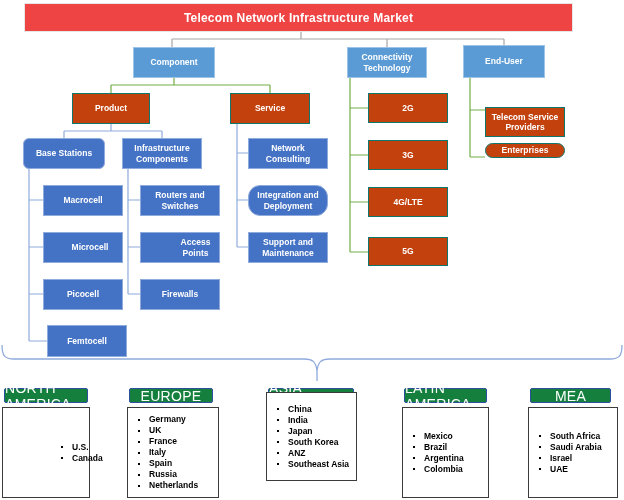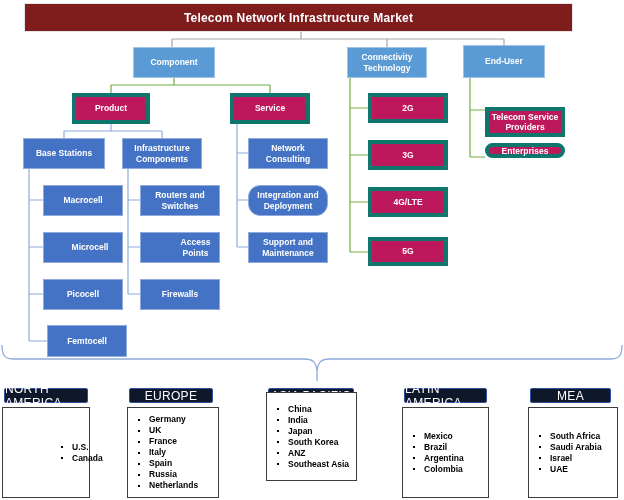--- a/index.html
+++ b/index.html
@@ -8,31 +8,31 @@
     font-family:"Liberation Sans","DejaVu Sans",sans-serif;
   }
   #connectors{position:absolute;left:0;top:0;width:624px;height:500px;z-index:0;}
   .node{
     position:absolute;z-index:1;display:flex;align-items:center;justify-content:center;
     text-align:center;font-weight:bold;color:#ffffff;font-size:8.5px;line-height:1.18;
     padding:1px 2px;box-sizing:border-box;
   }
   .title-bar{
     position:absolute;left:24px;top:3px;width:549px;height:29px;z-index:1;
-    background:#7f1d1d;border:1px solid #e7e6e6;box-sizing:border-box;
+    background:#ef4444;border:1px solid #e7e6e6;box-sizing:border-box;
     display:flex;align-items:center;justify-content:center;
     color:#ffffff;font-weight:bold;font-size:12px;letter-spacing:.2px;
   }
   .lv1{background:#5b9bd5;border:1px solid #9dc3e6;}
-  .green{background:#be185d;border:4px solid #0f766e;}
+  .green{background:#c2410c;border:1px solid #0f766e;}
   .blue{background:#4472c4;border:1px solid #8faadc;}
   .region-header{
-    position:absolute;z-index:1;background:#0f172a;border:1px solid #2e4e9e;border-radius:2px;
+    position:absolute;z-index:1;background:#15803d;border:1px solid #2e4e9e;border-radius:2px;
     box-sizing:border-box;display:flex;align-items:center;justify-content:center;
-    color:#ffffff;font-size:12px;font-weight:normal;letter-spacing:.3px;
+    color:#ffffff;font-size:14px;font-weight:normal;letter-spacing:.3px;
   }
   .region-list{
     position:absolute;z-index:1;background:#ffffff;border:1px solid #3b3b3b;box-sizing:border-box;
     display:flex;flex-direction:column;justify-content:center;
   }
   .region-list ul{list-style:none;margin:0;padding:0 2px 0 8px;}
   .region-list li{
     position:relative;padding-left:13px;font-size:8.5px;font-weight:bold;color:#000000;
     line-height:11px;
   }
@@ -69,21 +69,21 @@
 
   <div class="title-bar">Telecom Network Infrastructure Market</div>
 
   <div class="node lv1" style="left:133px;top:47px;width:82px;height:31px;">Component</div>
   <div class="node lv1" style="left:347px;top:47px;width:80px;height:31px;">Connectivity Technology</div>
   <div class="node lv1" style="left:463px;top:45px;width:82px;height:33px;">End-User</div>
 
   <div class="node green" style="left:72px;top:93px;width:78px;height:31px;">Product</div>
   <div class="node green" style="left:230px;top:93px;width:80px;height:31px;">Service</div>
 
-  <div class="node blue" style="left:23px;top:138px;width:82px;height:31px;">Base Stations</div>
+  <div class="node blue" style="left:23px;top:138px;width:82px;height:31px;border-radius:6px;">Base Stations</div>
   <div class="node blue" style="left:122px;top:138px;width:80px;height:31px;">Infrastructure Components</div>
 
   <div class="node blue" style="left:43px;top:185px;width:80px;height:31px;">Macrocell</div>
   <div class="node blue" style="left:43px;top:232px;width:80px;height:31px;padding-left:16px;">Microcell</div>
   <div class="node blue" style="left:43px;top:279px;width:80px;height:31px;">Picocell</div>
   <div class="node blue" style="left:47px;top:325px;width:80px;height:32px;">Femtocell</div>
 
   <div class="node blue" style="left:140px;top:185px;width:80px;height:31px;">Routers and Switches</div>
   <div class="node blue" style="left:140px;top:232px;width:80px;height:31px;padding-left:33px;">Access Points</div>
   <div class="node blue" style="left:140px;top:279px;width:80px;height:31px;">Firewalls</div>

